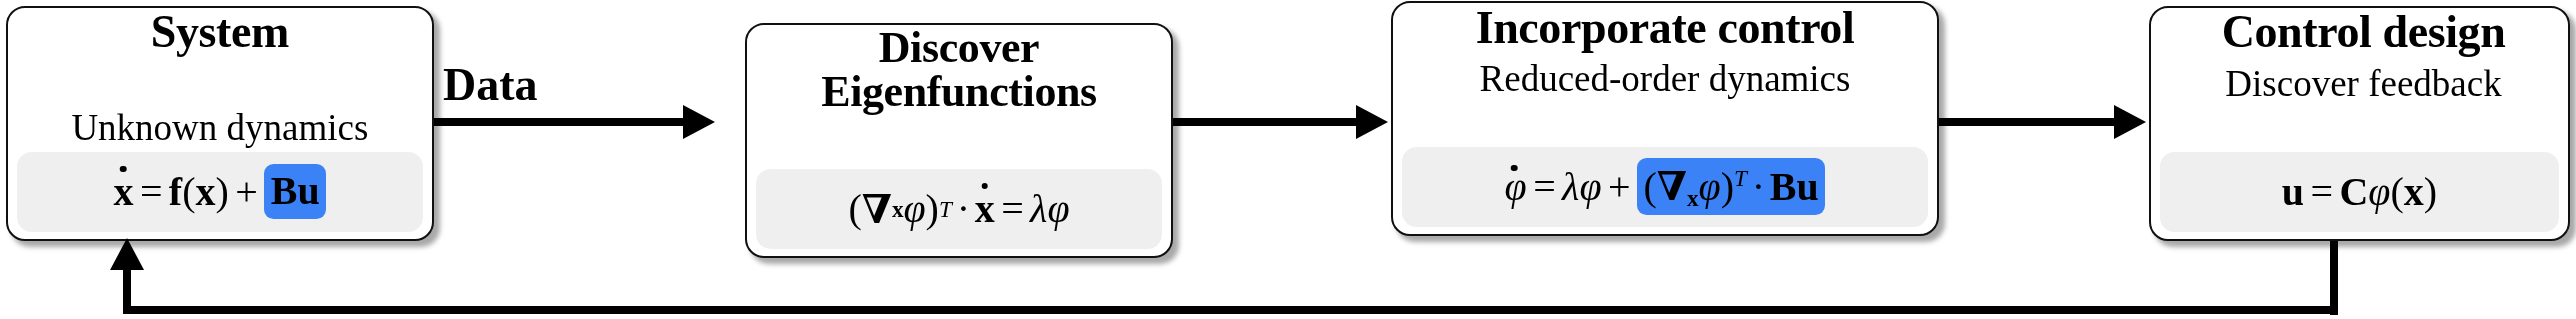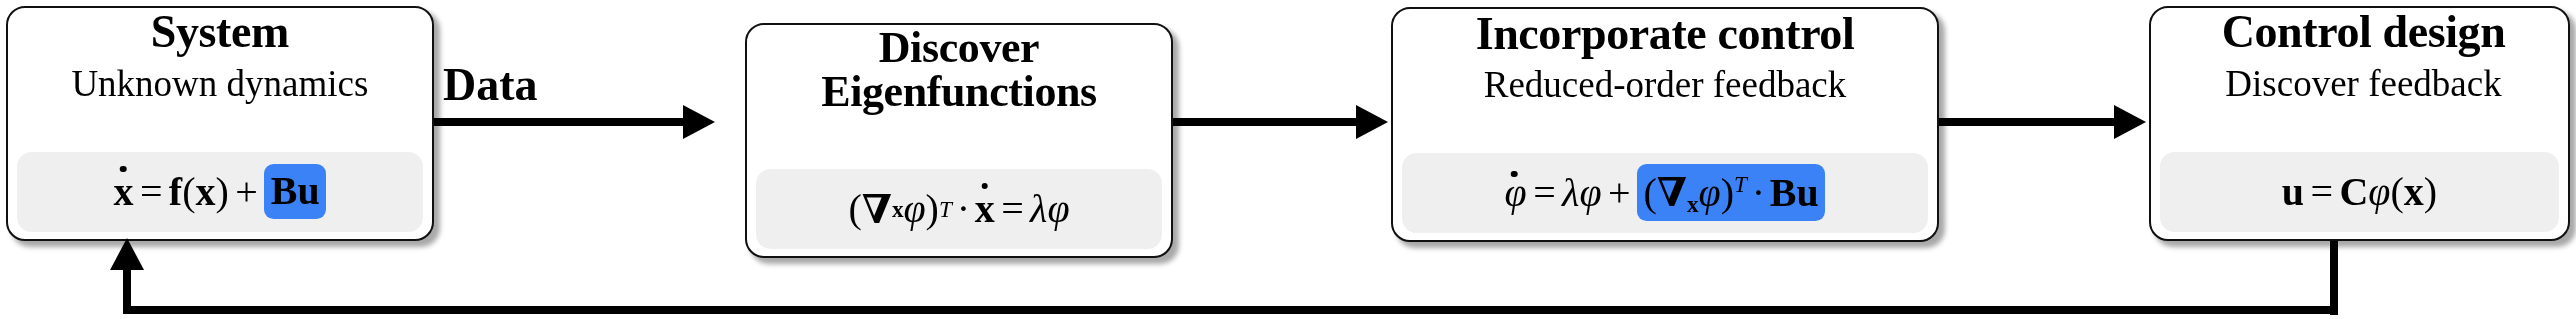--- a/index.html
+++ b/index.html
@@ -156,21 +156,21 @@
   .fb-seg {
     position: absolute;
     background: #000000;
   }
 </style>
 </head>
 <body>
 
 <div id="canvas">
 
-  <div class="node" style="left:5.9px; top:5.9px; width:428px; height:235px;">
+  <div class="node" style="left:5.9px; top:5.9px; width:428px; height:235px;gap:44px;">
     <div class="node-title">System</div>
     <div class="node-sub">Unknown dynamics</div>
     <div class="eq-band">
       <div class="eq">
         <span class="dotted bf">x</span>
         <span class="op">=</span>
         <span class="bf">f</span>
           <span>(</span>
           <span class="bf">x</span>
           <span>)</span>
@@ -202,23 +202,23 @@
         <span class="op">=</span>
         <span class="it">λ</span>
           <span class="it">φ</span>
       </div>
     </div>
   </div>
 
   <div class="arrow-line" style="left:1173px; top:118px; width:184px;"></div>
   <div class="arrow-head-right" style="left:1356px; top:105px;"></div>
 
-  <div class="node" style="left:1391px; top:7px; width:548px; height:235px;">
+  <div class="node" style="left:1391px; top:1px; width:548px; height:235px;">
     <div class="node-title">Incorporate control</div>
-    <div class="node-sub">Reduced-order feedback</div>
+    <div class="node-sub">Reduced-order dynamics</div>
     <div class="eq-band">
       <div class="eq">
         <span class="dotted phi it">φ</span>
         <span class="op">=</span>
         <span class="it">λ</span>
           <span class="it">φ</span>
         <span class="op">+</span>
         <span class="hl"><span>(</span><span class="bf">∇</span><sub class="xsub">x</sub><span class="it">φ</span><span>)</span><sup class="tsup">T</sup><span class="cdot">·</span><span class="bf">Bu</span></span>
       </div>
     </div>

